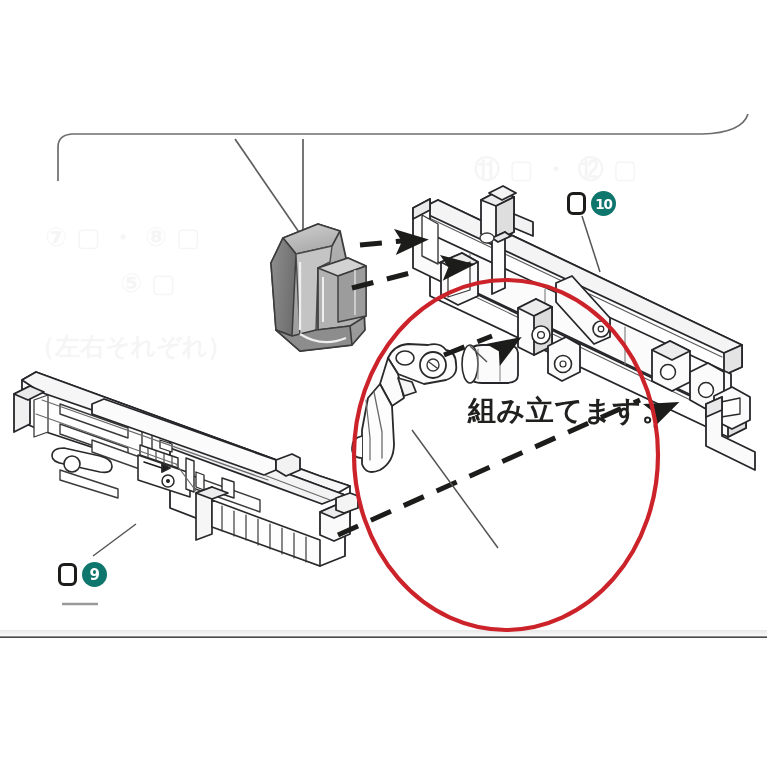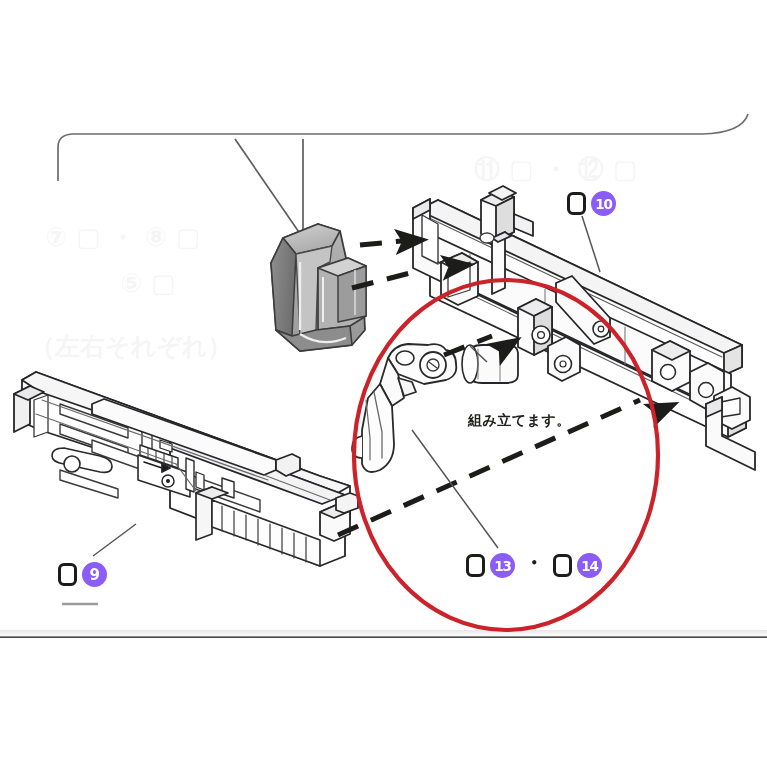--- a/index.html
+++ b/index.html
@@ -22,21 +22,21 @@
   .note-text {
     position: absolute;
     font-family: "DejaVu Sans", sans-serif;
     color: #20201f;
     font-weight: 700;
     letter-spacing: 0.5px;
     white-space: nowrap;
     line-height: 1.32;
   }
   #note-line-1 { left: 452px; top: 372px; font-size: 21px; }
-  #note-line-2 { left: 468px; top: 411px; font-size: 14px; }
+  #note-line-2 { left: 468px; top: 393px; font-size: 28px; }
 
   .part-label {
     position: absolute;
     display: flex;
     align-items: center;
     gap: 5px;
     white-space: nowrap;
   }
   .sq-marker {
     display: inline-block;
@@ -46,21 +46,21 @@
     border-radius: 6px;
     box-sizing: border-box;
   }
   .circ-num {
     display: inline-flex;
     align-items: center;
     justify-content: center;
     width: 25px;
     height: 25px;
     border-radius: 50%;
-    background: #8b5cf6;
+    background: #0f766e;
     color: #ffffff;
     font-family: "DejaVu Sans", sans-serif;
     font-size: 15px;
     font-weight: 700;
     letter-spacing: -0.6px;
     box-sizing: border-box;
   }
   .circ-num.two-digit { font-size: 13.5px; letter-spacing: -1.2px; }
   .dot-sep {
     display: inline-block;
@@ -367,21 +367,14 @@
   <div class="part-label" id="label-9">
     <span class="sq-marker"></span>
     <span class="circ-num">9</span>
   </div>
 
   <div class="part-label" id="label-10">
     <span class="sq-marker"></span>
     <span class="circ-num two-digit">10</span>
   </div>
 
-  <div class="part-label" id="label-13-14">
-    <span class="sq-marker"></span>
-    <span class="circ-num two-digit">13</span>
-    <span class="dot-sep">・</span>
-    <span class="sq-marker"></span>
-    <span class="circ-num two-digit">14</span>
-  </div>
 
 </div>
 
 </body></html>

